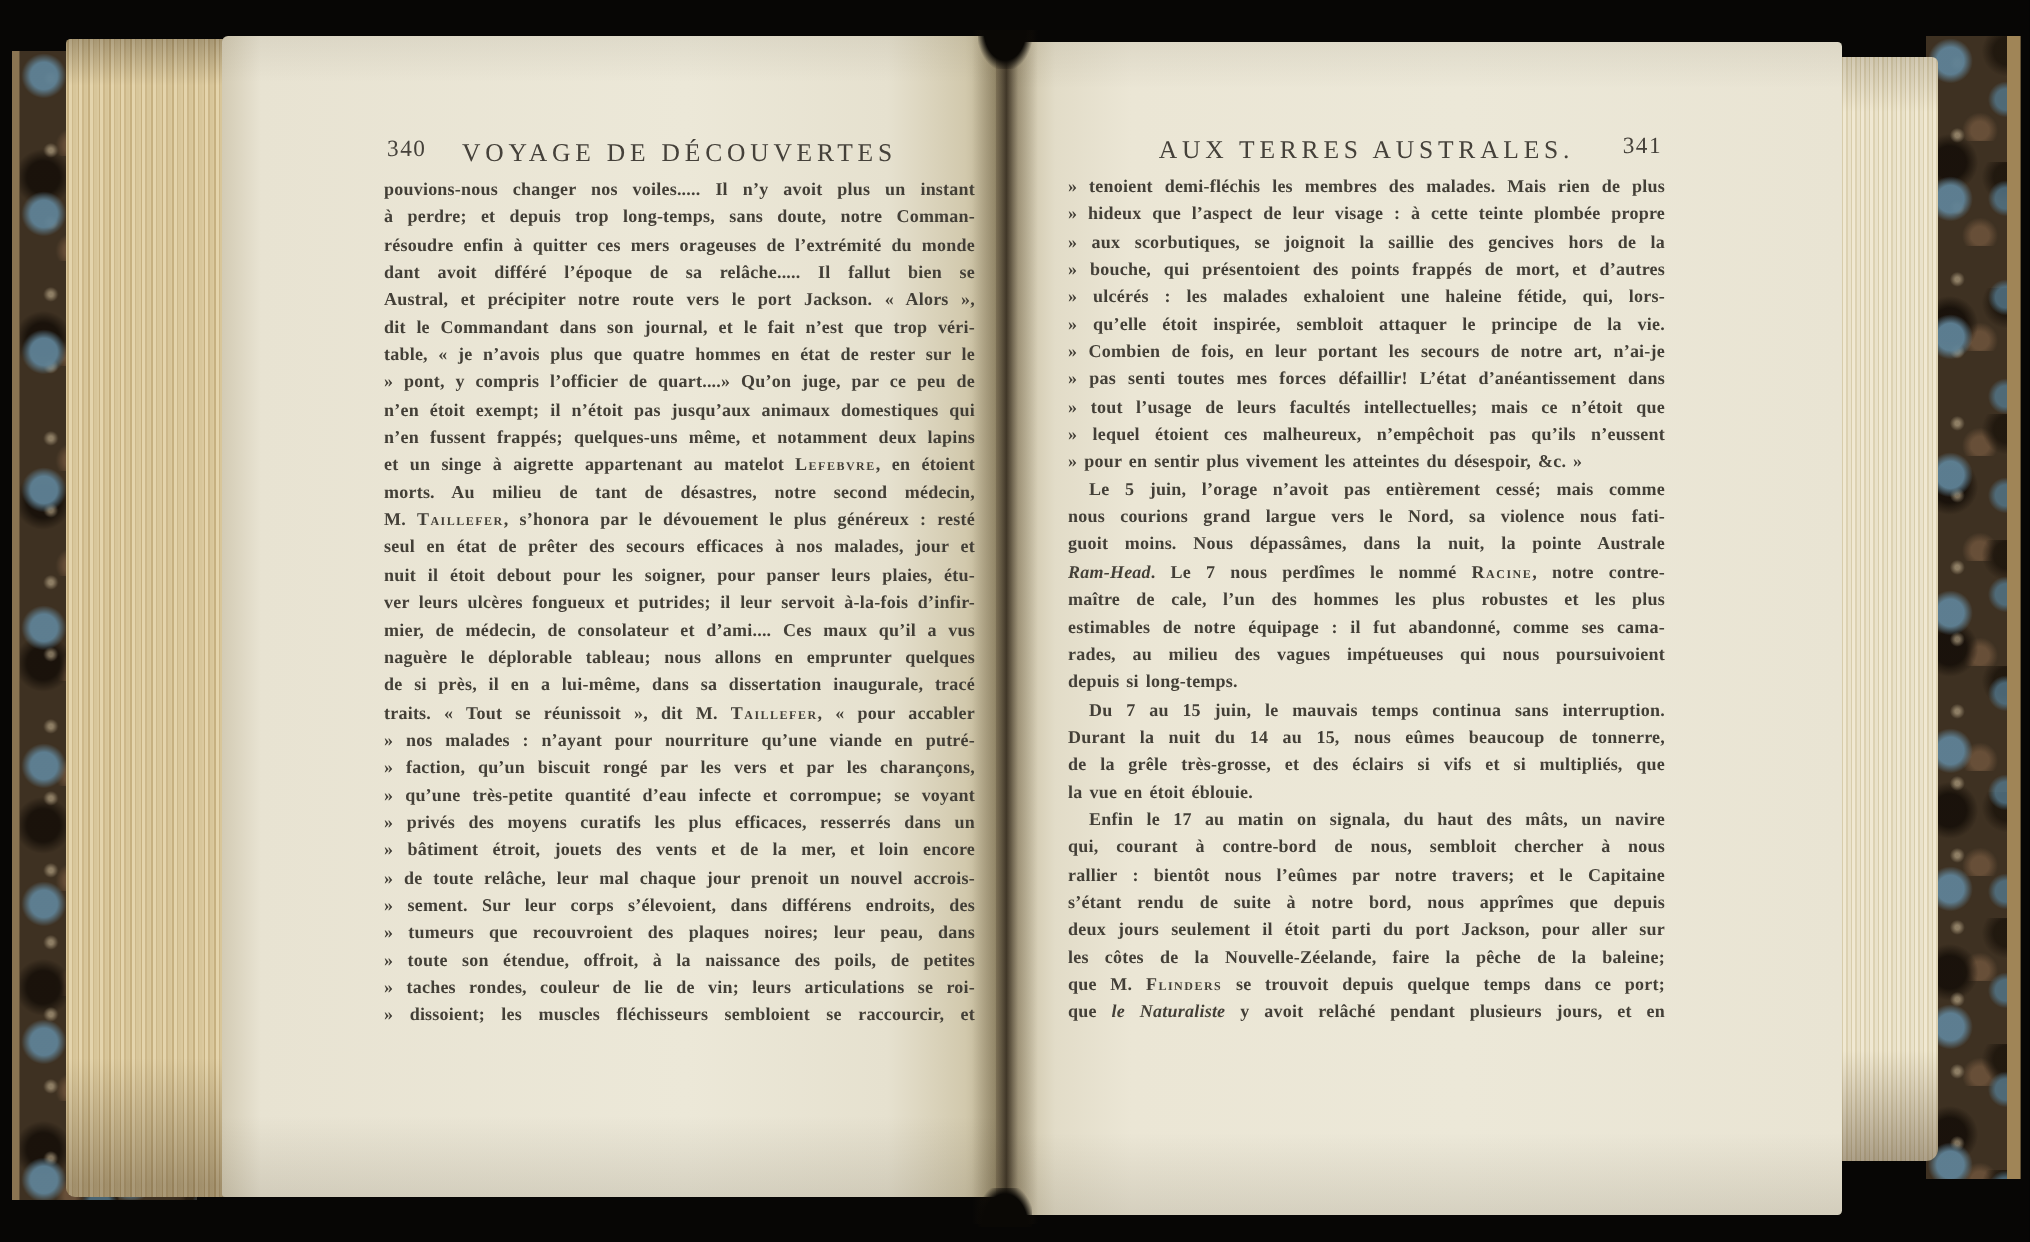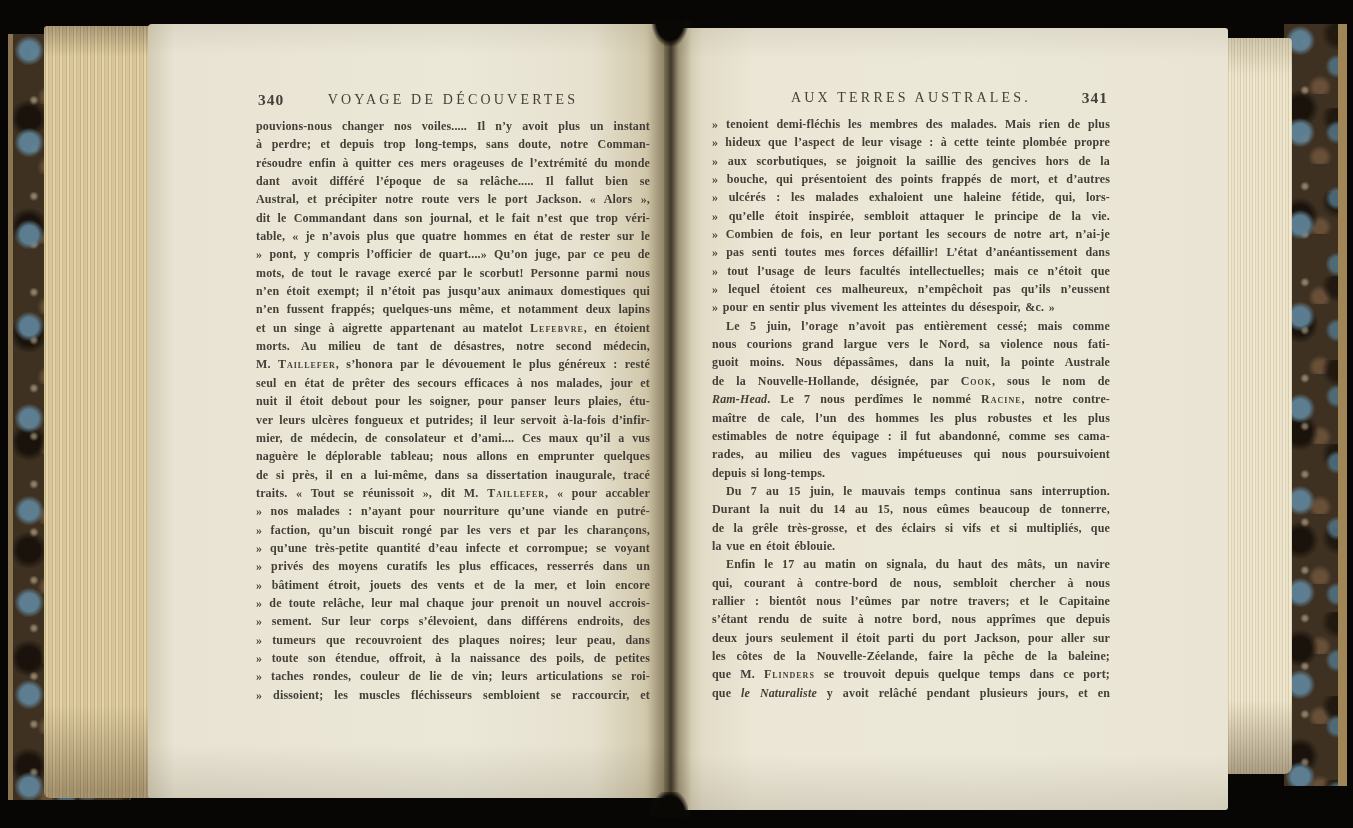--- a/index.html
+++ b/index.html
@@ -58,23 +58,23 @@
   }
   #gutter-notch-top{top:20px;}
   #gutter-notch-bottom{top:792px;background:radial-gradient(ellipse at 50% 100%,#0a0805 0 60%,rgba(10,8,5,0) 80%);}
   
   .text-block{position:absolute;color:#433f37;}
   #text-left{left:256px;top:92px;width:394px;}
   #text-right{left:712px;top:90px;width:398px;}
   .header-row{position:relative;height:18px;margin-bottom:7px;}
   .running-header{
     position:absolute;left:0;right:0;text-align:center;
-    font-size:14px;letter-spacing:3.2px;white-space:nowrap;color:#45413a;
+    font-size:17px;letter-spacing:3.2px;white-space:nowrap;color:#45413a;
   }
-  .page-number{position:absolute;top:-1px;font-size:15.5px;letter-spacing:1px;color:#45413a;font-weight:bold;}
+  .page-number{position:absolute;top:-1px;font-size:15.5px;letter-spacing:1px;color:#45413a;}
   .page-number.pn-left{left:2px;}
   .page-number.pn-right{right:2px;}
   .lines{font-size:12px;line-height:18.35px;letter-spacing:.15px;word-spacing:1.5px;font-weight:bold;}
   .line{text-align:justify;text-align-last:justify;white-space:normal;}
   .line.ind{text-indent:14px;}
   .line.end{text-align-last:left;}
   .sc{font-variant:small-caps;letter-spacing:1px;}
   .it{font-style:italic;}
 </style>
 </head>
@@ -103,21 +103,20 @@
     </div>
     <div class="lines">
         <div class="line">pouvions-nous changer nos voiles..... Il n’y avoit plus un instant</div>
         <div class="line">à perdre; et depuis trop long-temps, sans doute, notre Comman-</div>
         <div class="line">résoudre enfin à quitter ces mers orageuses de l’extrémité du monde</div>
         <div class="line">dant avoit différé l’époque de sa relâche..... Il fallut bien se</div>
         <div class="line">Austral, et précipiter notre route vers le port Jackson. « Alors »,</div>
         <div class="line">dit le Commandant dans son journal, et le fait n’est que trop véri-</div>
         <div class="line">table, « je n’avois plus que quatre hommes en état de rester sur le</div>
         <div class="line">» pont, y compris l’officier de quart....» Qu’on juge, par ce peu de</div>
-        <div class="line">mots, de tout le ravage exercé par le scorbut! Personne parmi nous</div>
         <div class="line">n’en étoit exempt; il n’étoit pas jusqu’aux animaux domestiques qui</div>
         <div class="line">n’en fussent frappés; quelques-uns même, et notamment deux lapins</div>
         <div class="line">et un singe à aigrette appartenant au matelot <span class="sc">Lefebvre</span>, en étoient</div>
         <div class="line">morts. Au milieu de tant de désastres, notre second médecin,</div>
         <div class="line">M. <span class="sc">Taillefer</span>, s’honora par le dévouement le plus généreux : resté</div>
         <div class="line">seul en état de prêter des secours efficaces à nos malades, jour et</div>
         <div class="line">nuit il étoit debout pour les soigner, pour panser leurs plaies, étu-</div>
         <div class="line">ver leurs ulcères fongueux et putrides; il leur servoit à-la-fois d’infir-</div>
         <div class="line">mier, de médecin, de consolateur et d’ami.... Ces maux qu’il a vus</div>
         <div class="line">naguère le déplorable tableau; nous allons en emprunter quelques</div>
@@ -150,21 +149,20 @@
         <div class="line">» ulcérés : les malades exhaloient une haleine fétide, qui, lors-</div>
         <div class="line">» qu’elle étoit inspirée, sembloit attaquer le principe de la vie.</div>
         <div class="line">» Combien de fois, en leur portant les secours de notre art, n’ai-je</div>
         <div class="line">» pas senti toutes mes forces défaillir! L’état d’anéantissement dans</div>
         <div class="line">» tout l’usage de leurs facultés intellectuelles; mais ce n’étoit que</div>
         <div class="line">» lequel étoient ces malheureux, n’empêchoit pas qu’ils n’eussent</div>
         <div class="line end">» pour en sentir plus vivement les atteintes du désespoir, &amp;c. »</div>
         <div class="line ind">Le 5 juin, l’orage n’avoit pas entièrement cessé; mais comme</div>
         <div class="line">nous courions grand largue vers le Nord, sa violence nous fati-</div>
         <div class="line">guoit moins. Nous dépassâmes, dans la nuit, la pointe Australe</div>
-        <div class="line">de la Nouvelle-Hollande, désignée, par <span class="sc">Cook</span>, sous le nom de</div>
         <div class="line"><span class="it">Ram-Head</span>. Le 7 nous perdîmes le nommé <span class="sc">Racine</span>, notre contre-</div>
         <div class="line">maître de cale, l’un des hommes les plus robustes et les plus</div>
         <div class="line">estimables de notre équipage : il fut abandonné, comme ses cama-</div>
         <div class="line">rades, au milieu des vagues impétueuses qui nous poursuivoient</div>
         <div class="line end">depuis si long-temps.</div>
         <div class="line ind">Du 7 au 15 juin, le mauvais temps continua sans interruption.</div>
         <div class="line">Durant la nuit du 14 au 15, nous eûmes beaucoup de tonnerre,</div>
         <div class="line">de la grêle très-grosse, et des éclairs si vifs et si multipliés, que</div>
         <div class="line end">la vue en étoit éblouie.</div>
         <div class="line ind">Enfin le 17 au matin on signala, du haut des mâts, un navire</div>

